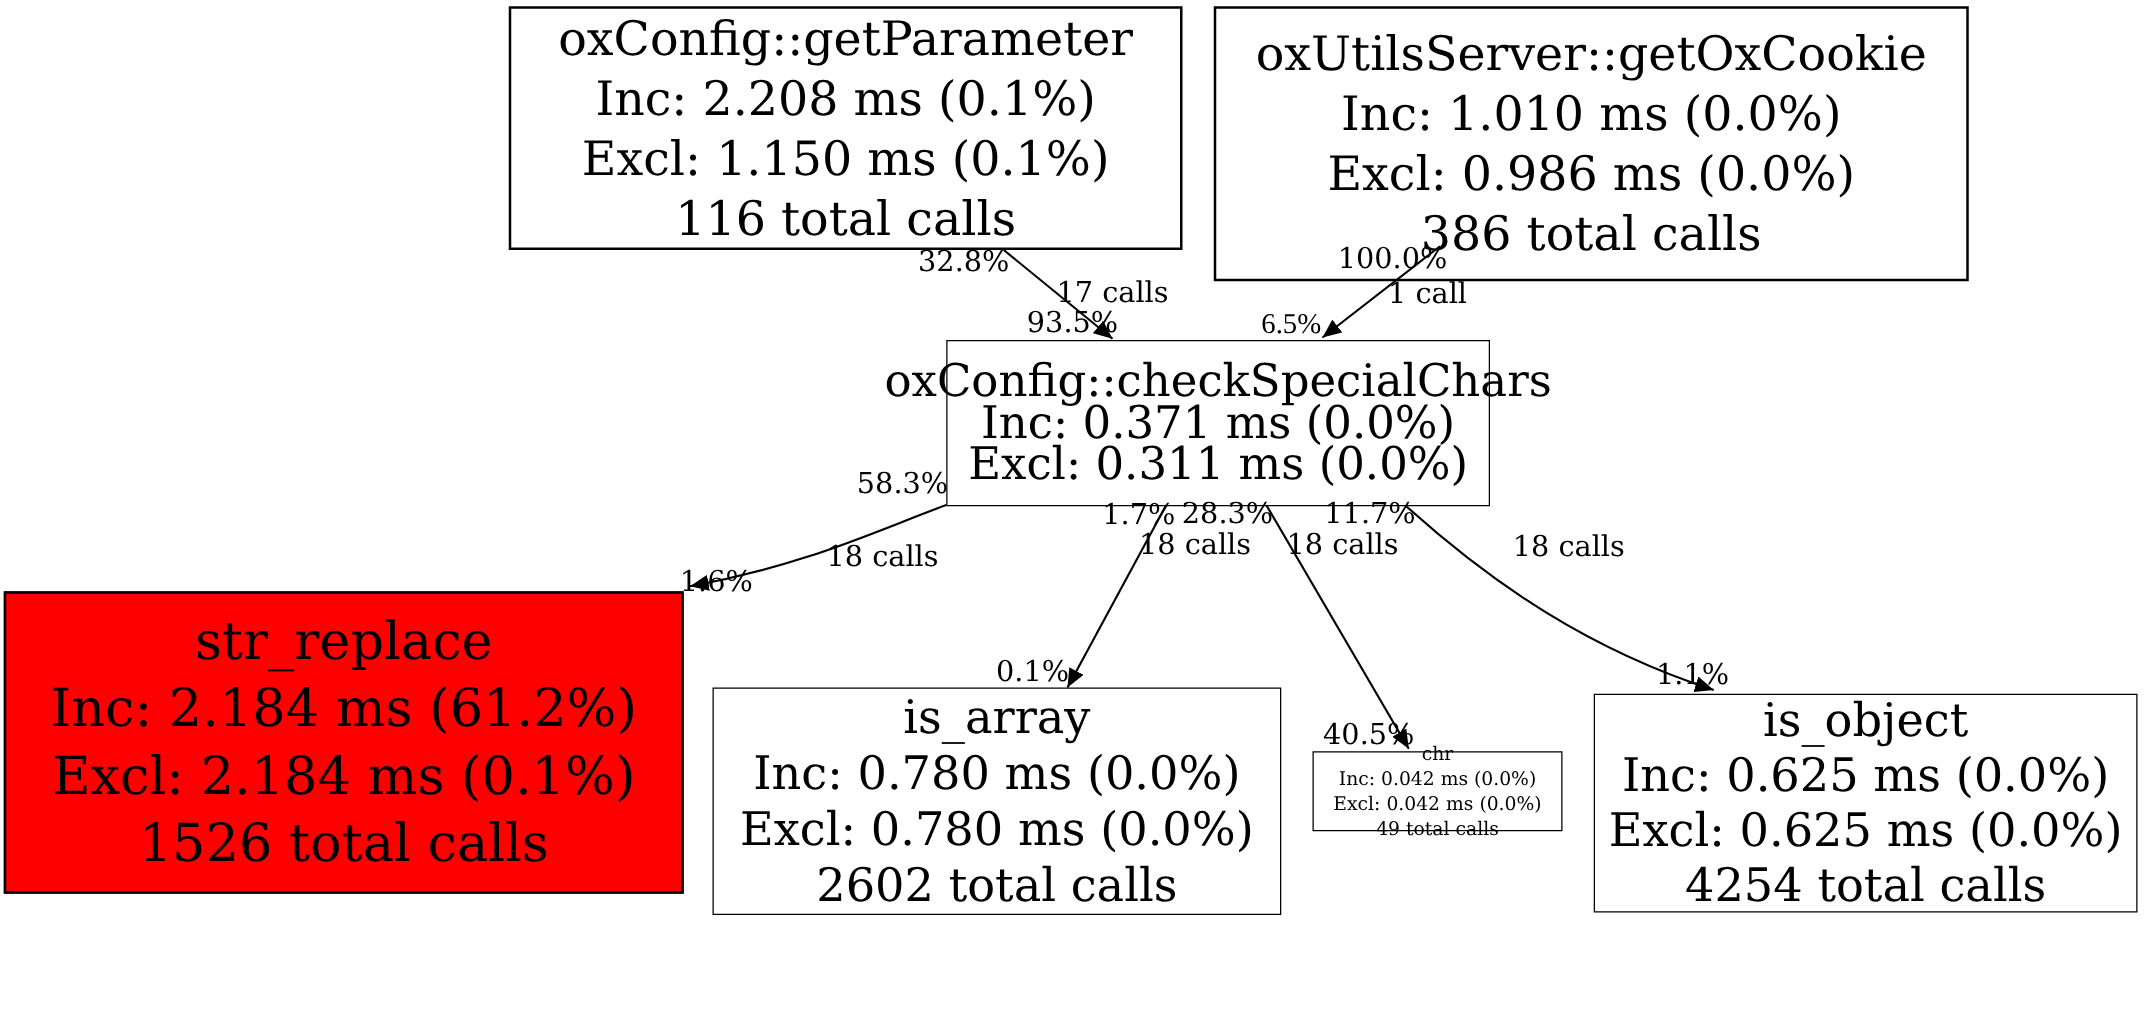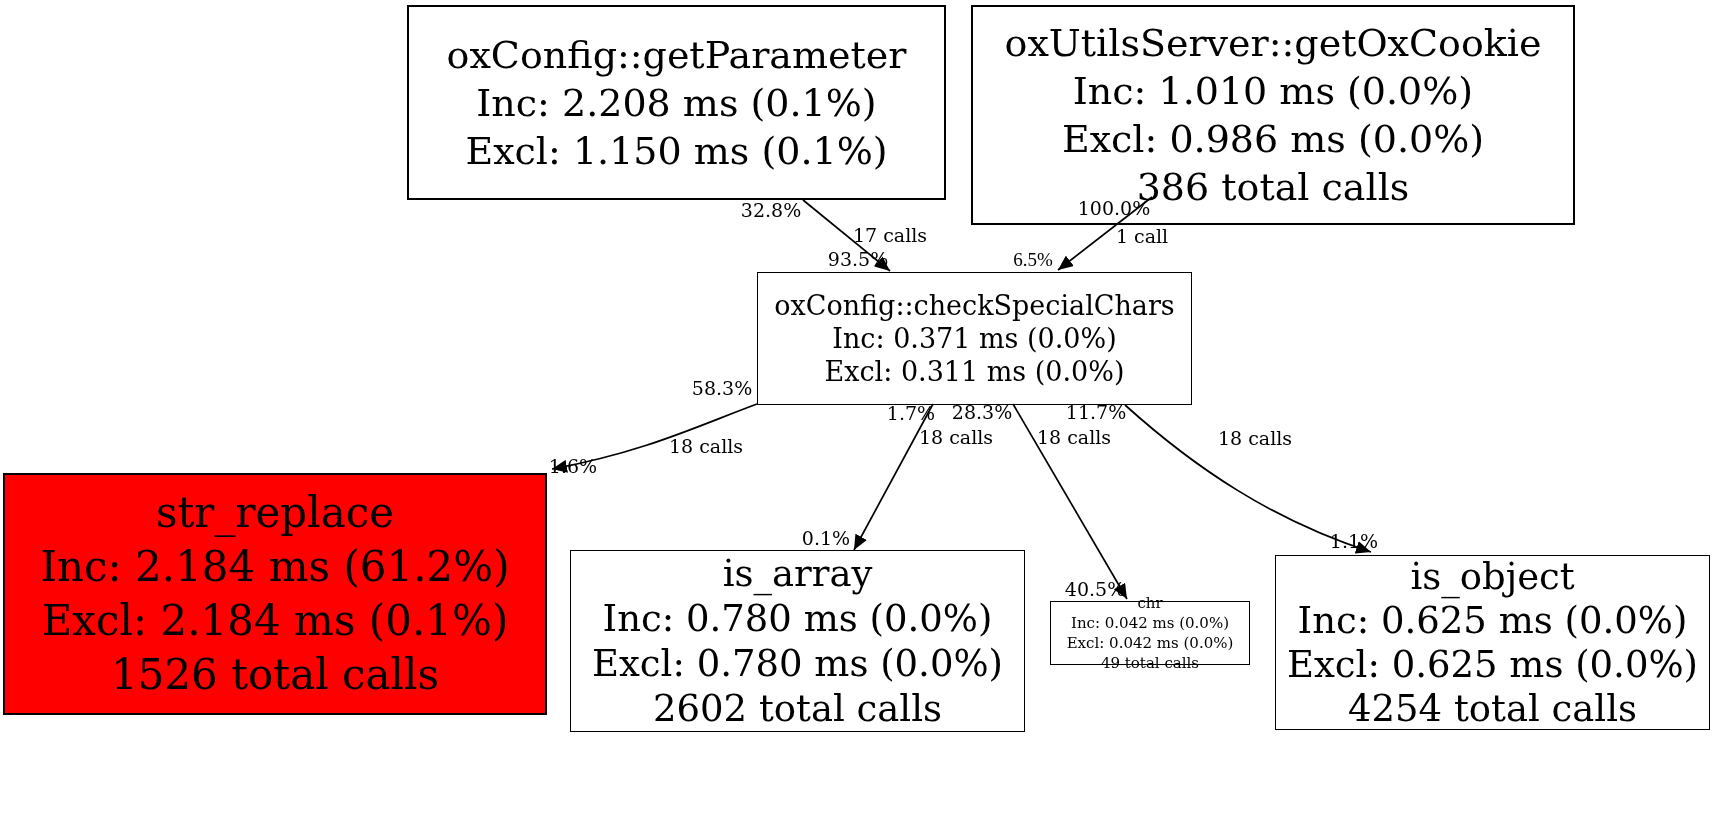--- a/index.html
+++ b/index.html
@@ -25,44 +25,45 @@
   }
   .node span { display: block; white-space: nowrap; }
   svg.edges {
     position: absolute;
     left: 0; top: 0;
     pointer-events: none;
   }
   .edge-label {
     position: absolute;
     transform: translate(-50%, -50%);
-    font-size: 19px;
+    font-size: 23px;
     white-space: nowrap;
     line-height: 1;
   }
 </style>
 </head>
 <body>
 
 <div class="stage">
 
   <div class="node" style="left:407px; top:5px; width:539px; height:195px; font-size:38px; line-height:48px;">
     <span>oxConfig::getParameter</span>
     <span>Inc: 2.208 ms (0.1%)</span>
     <span>Excl: 1.150 ms (0.1%)</span>
+    <span>116 total calls</span>
   </div>
 
   <div class="node" style="left:971px; top:5px; width:604px; height:220px; font-size:38px; line-height:48px;">
     <span>oxUtilsServer::getOxCookie</span>
     <span>Inc: 1.010 ms (0.0%)</span>
     <span>Excl: 0.986 ms (0.0%)</span>
     <span>386 total calls</span>
   </div>
 
-  <div class="node" style="left:757px; top:272px; width:435px; height:133px; font-size:27px; line-height:33px; border-width:1.5px;">
+  <div class="node" style="left:757px; top:272px; width:435px; height:133px; font-size:36px; line-height:33px; border-width:1.5px;">
     <span>oxConfig::checkSpecialChars</span>
     <span>Inc: 0.371 ms (0.0%)</span>
     <span>Excl: 0.311 ms (0.0%)</span>
   </div>
 
   <div class="node" style="left:3px; top:473px; width:544px; height:242px; font-size:42px; line-height:54px; background:#ff0000;">
     <span>str_replace</span>
     <span>Inc: 2.184 ms (61.2%)</span>
     <span>Excl: 2.184 ms (0.1%)</span>
     <span>1526 total calls</span>

